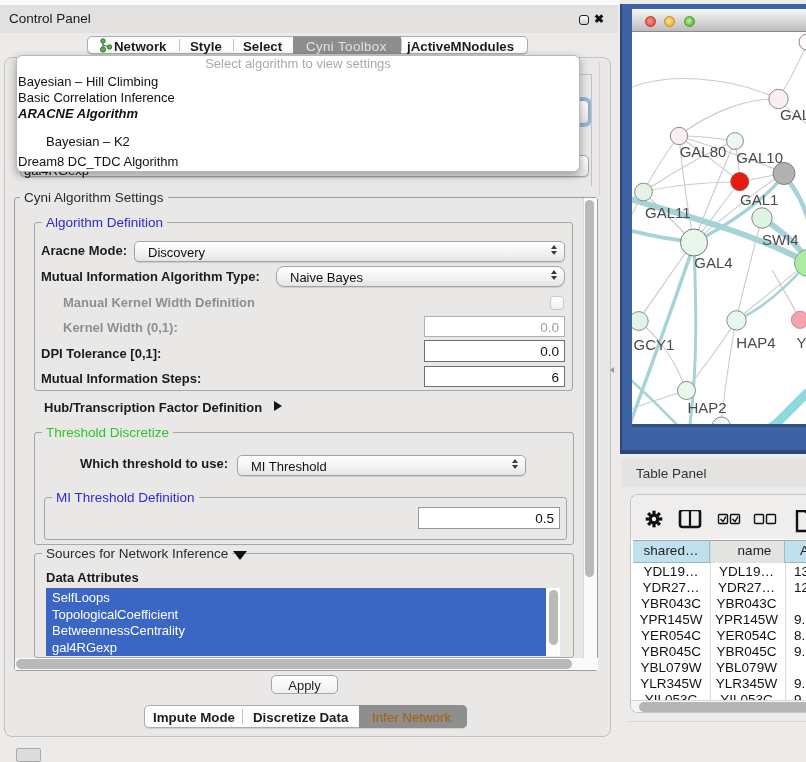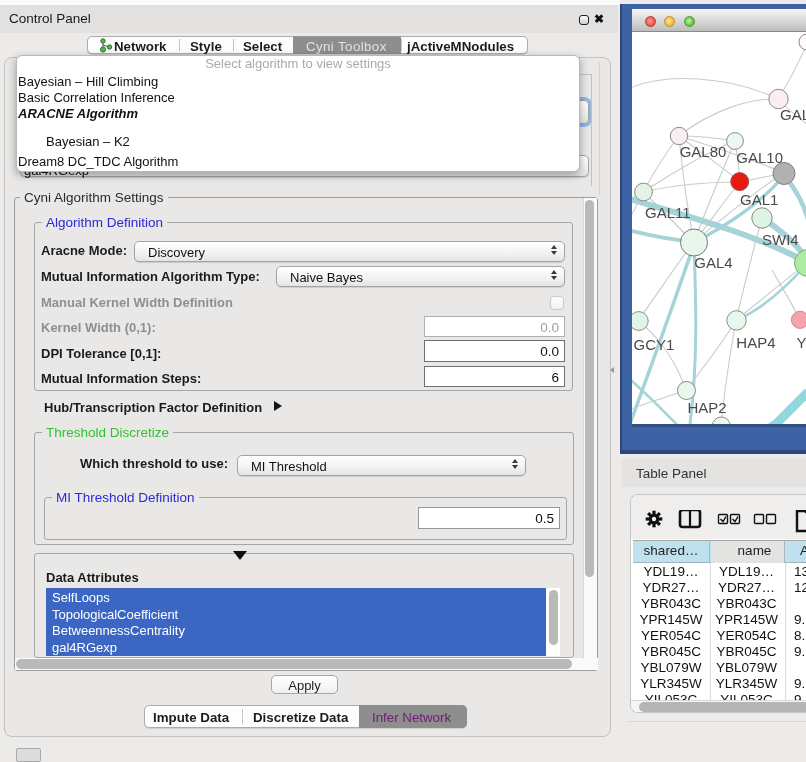--- a/index.html
+++ b/index.html
@@ -1,21 +1,21 @@
 <!DOCTYPE html>
 <html><head>
 <meta charset="utf-8">
 <style>
 * { margin:0; padding:0; box-sizing:border-box; }
 html,body { width:806px; height:762px; overflow:hidden; background:#ECEBEA;
   font-family:"Liberation Sans", sans-serif; }
 #stage { position:relative; width:806px; height:762px; background:#ECEBEA; }
 .abs { position:absolute; }
 .lbl { font-size:13px; font-weight:bold; color:#1b1b1b; white-space:nowrap; }
-.glbl { font-size:13px; font-weight:bold; color:#8f8f8f; white-space:nowrap; }
+.glbl { font-size:13px; font-weight:bold; color:#8f8f8f; white-space:nowrap;margin-left:22px; }
 .combo { border:1px solid #a3a3a3; border-radius:5px;
   background:linear-gradient(#ffffff,#f2f2f2 60%,#e4e4e4); box-shadow:0 1px 1px rgba(0,0,0,0.12); }
 .combo .ct { position:absolute; left:13px; top:3px; font-size:13px; color:#111; }
 .arr { position:absolute; right:6px; top:3px; width:7px; }
 .arr .up { width:0; height:0; border-left:3.5px solid transparent; border-right:3.5px solid transparent; border-bottom:4px solid #3a3a3a; margin-bottom:2px; }
 .arr .dn { width:0; height:0; border-left:3.5px solid transparent; border-right:3.5px solid transparent; border-top:4px solid #3a3a3a; }
 .field { background:#fff; font-size:13.5px; color:#111; text-align:right; padding:3px 5px 0 0; }
 .gbox { border:1px solid #a6a6a6; border-radius:3px; }
 .gtitle { position:absolute; background:#E9E8E7; padding:0 4px; font-size:13.5px; white-space:nowrap; }
 .popitem { position:absolute; left:18px; font-size:13px; color:#111; white-space:nowrap; }
@@ -83,21 +83,21 @@
 
   <div class="abs lbl" style="left:41px;top:243px;">Aracne Mode:</div>
   <div class="abs combo" style="left:134px;top:241px;width:431px;height:21px;">
     <div class="ct">Discovery</div>
     <div class="arr">
         <div class="up"></div>
         <div class="dn"></div>
       </div>
   </div>
   <div class="abs lbl" style="left:41px;top:269px;">Mutual Information Algorithm Type:</div>
-  <div class="abs combo" style="left:276px;top:266px;width:289px;height:21px;">
+  <div class="abs combo" style="left:276px;top:266px;width:289px;height:21px;border-radius:8px;">
     <div class="ct">Naive Bayes</div>
     <div class="arr">
         <div class="up"></div>
         <div class="dn"></div>
       </div>
   </div>
   <div class="abs glbl" style="left:41px;top:295px;">Manual Kernel Width Definition</div>
   <div class="abs" style="left:550px;top:296px;width:14px;height:14px;background:linear-gradient(#ffffff,#f0f0f0);border:1px solid #c9c9c9;border-radius:4px;"></div>
   <div class="abs glbl" style="left:41px;top:320px;">Kernel Width (0,1):</div>
   <div class="abs field" style="left:424px;top:316px;width:141px;height:21px;border:1px solid #b0b0b0;color:#a0a0a0;">0.0</div>
@@ -119,35 +119,36 @@
         <div class="up"></div>
         <div class="dn"></div>
       </div>
   </div>
 
   <div class="abs gbox" style="left:44px;top:497px;width:523px;height:43px;"></div>
   <div class="gtitle" style="left:52px;top:490px;color:#2a2ad4;">MI Threshold Definition</div>
   <div class="abs field" style="left:418px;top:507px;width:142px;height:22px;border:1px solid #979797;">0.5</div>
 
   <div class="abs gbox" style="left:34px;top:553px;width:540px;height:105px;"></div>
+  <div class="gtitle" style="left:42px;top:546px;color:#2b2b2b;font-weight:normal;">Sources for Network Inference</div>
   <div class="abs" style="left:233px;top:551px;width:0;height:0;border-left:7px solid transparent;border-right:7px solid transparent;border-top:9px solid #111;"></div>
   <div class="abs lbl" style="left:46px;top:570px;">Data Attributes</div>
   <div class="abs" style="left:46px;top:588px;width:514px;height:68px;background:#ffffff;"></div>
   <div class="abs" style="left:46px;top:588px;width:500px;height:68px;background:#3B66C4;"></div>
   <div class="abs" style="left:52px;top:590px;font-size:13px;color:#fff;line-height:16.5px;">SelfLoops<br>TopologicalCoefficient<br>BetweennessCentrality<br>gal4RGexp</div>
   <div class="abs" style="left:549px;top:590px;width:9px;height:55px;background:#b9b9b9;border-radius:5px;"></div>
 
   <div class="abs" style="left:271px;top:675px;width:67px;height:19px;background:linear-gradient(#ffffff,#f0f0f0);border:1px solid #a6a6a6;border-radius:5px;text-align:center;font-size:13px;color:#222;padding-top:2px;">Apply</div>
 
   <div class="abs" style="left:144px;top:705px;width:323px;height:23px;background:#FDFDFD;border:1px solid #ABABAB;border-radius:5px;box-shadow:0 1px 1px rgba(0,0,0,0.12);"></div>
   <div class="abs" style="left:242px;top:709px;width:1px;height:15px;background:#c4c4c4;"></div>
   <div class="abs" style="left:359px;top:705px;width:108px;height:23px;background:#8E8E8E;border-radius:0 5px 5px 0;"></div>
-  <div class="abs" style="left:153px;top:710px;font-size:13.3px;font-weight:bold;color:#1c1c1c;">Impute Data</div>
+  <div class="abs" style="left:153px;top:710px;font-size:13.3px;font-weight:bold;color:#1c1c1c;">Impute Mode</div>
   <div class="abs" style="left:253px;top:710px;font-size:13.3px;font-weight:bold;color:#1c1c1c;">Discretize Data</div>
-  <div class="abs" style="left:372px;top:710px;font-size:13.3px;color:#701a75;">Infer Network</div>
+  <div class="abs" style="left:372px;top:710px;font-size:13.3px;color:#a16207;">Infer Network</div>
 
   <div class="abs" style="left:16px;top:748px;width:25px;height:14px;background:#DCDCDC;border:1px solid #a9a9a9;border-radius:2px;"></div>
 
   <div class="abs" style="left:620px;top:4px;width:186px;height:450px;background:#3E63A4;border-left:2px solid #2B4876;"></div>
   <div class="abs" style="left:620px;top:450px;width:186px;height:4px;background:#2C4876;"></div>
 
   <div class="abs" style="left:632px;top:9px;width:174px;height:23px;background:linear-gradient(#f7f7f7,#bdbcbc);border-bottom:1px solid #8a8a8a;"></div>
   <div class="abs" style="left:645px;top:16px;width:11px;height:11px;border-radius:50%;background:radial-gradient(circle at 4px 4px,#ff9d96,#ec5a50 60%,#d0372c);border:0.5px solid #c0392b;"></div>
   <div class="abs" style="left:664px;top:16px;width:11px;height:11px;border-radius:50%;background:radial-gradient(circle at 4px 4px,#ffe9a8,#f5b63e 60%,#d99a23);border:0.5px solid #c7921e;"></div>
   <div class="abs" style="left:684px;top:16px;width:11px;height:11px;border-radius:50%;background:radial-gradient(circle at 4px 4px,#c6f3a9,#6fc045 60%,#4f9f2f);border:0.5px solid #4e9e2e;"></div>

